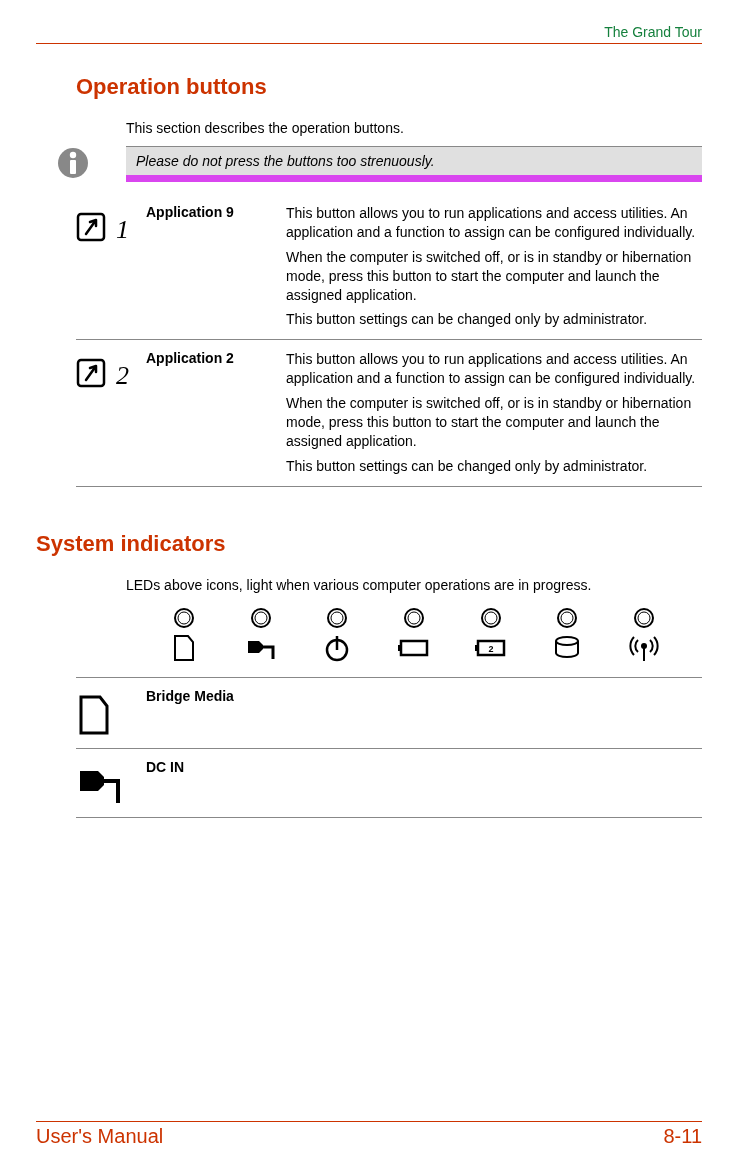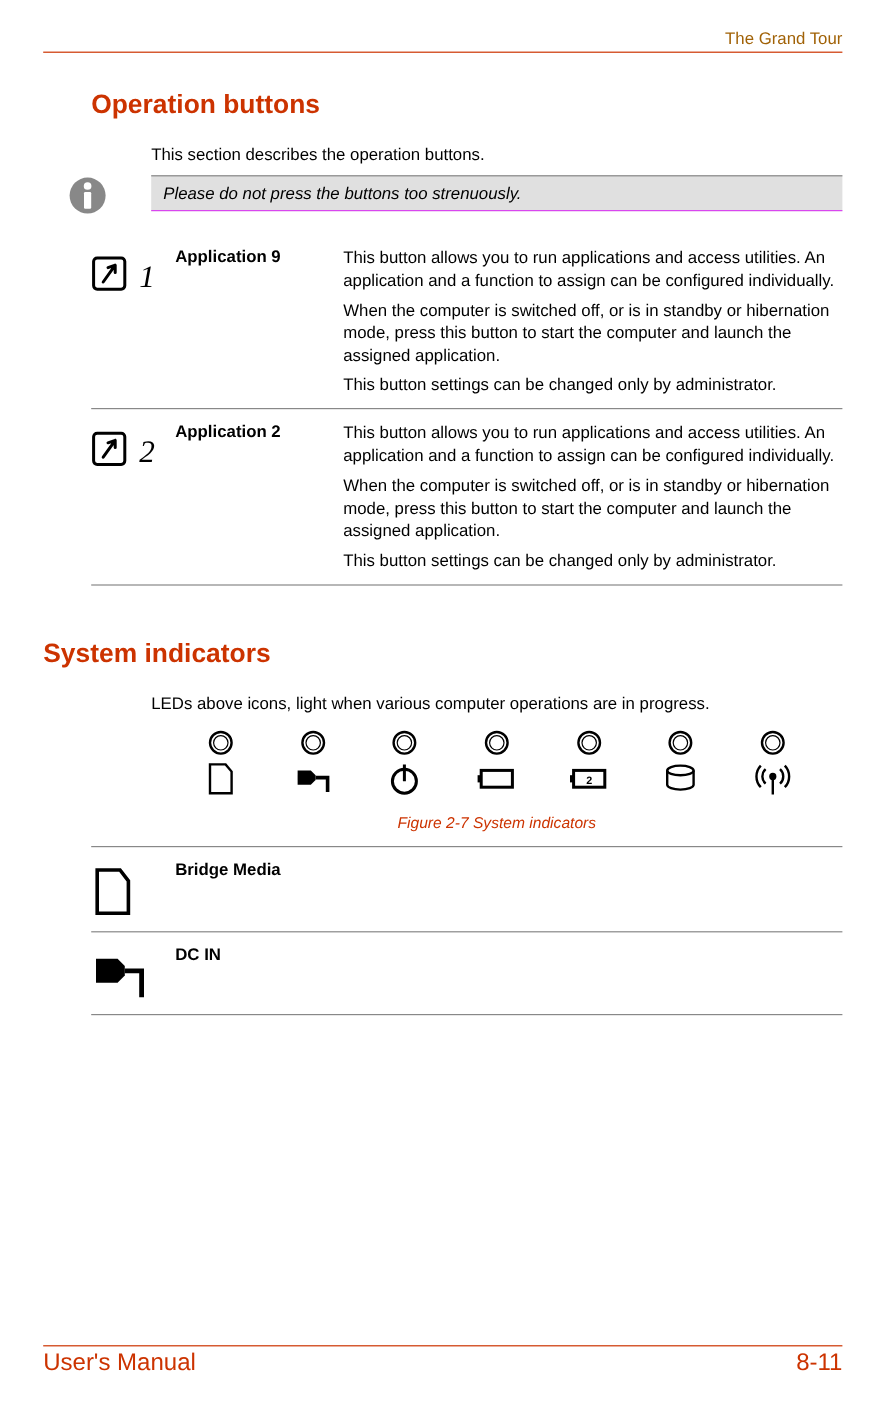--- a/index.html
+++ b/index.html
@@ -8,21 +8,21 @@
       height: 1172px;
       font-family: Arial, Helvetica, sans-serif;
       background: #fff;
       position: relative;
       padding: 24px 36px 0 36px;
       color: #000;
     }
     .top-right-header {
       text-align: right;
       font-size: 14px;
-      color: #a16207;
+      color: #15803d;
       border-bottom: 1px solid #c30;
       padding-bottom: 3px;
       margin-bottom: 30px;
     }
     .heading {
       font-size: 22px;
       font-weight: bold;
       color: #c30;
       margin-bottom: 20px;
       margin-left: 40px;
@@ -46,21 +46,21 @@
       margin-bottom: 10px;
     }
     .note-icon {
       width: 40px;
       flex-shrink: 0;
     }
     .note-box {
       flex: 1;
       background: #e0e0e0;
       border-top: 1px solid #888;
-      border-bottom: 1px solid #d946ef;
+      border-bottom: 7px solid #d946ef;
       padding: 6px 10px;
       font-style: italic;
       font-size: 14px;
       margin-left: 30px;
     }
     .entry-row {
       display: flex;
       align-items: flex-start;
       margin-left: 20px;
       border-bottom: 1px solid #888;
@@ -258,21 +258,20 @@
       <svg width="34" height="30" viewBox="0 0 34 30" style="margin-top:4px">
         <circle cx="17" cy="13" r="3" fill="#000"></circle>
         <line x1="17" y1="13" x2="17" y2="28" stroke="#000" stroke-width="2"></line>
         <path d="M 11 7 A 8 8 0 0 0 11 19" fill="none" stroke="#000" stroke-width="2"></path>
         <path d="M 23 7 A 8 8 0 0 1 23 19" fill="none" stroke="#000" stroke-width="2"></path>
         <path d="M 7 4 A 13 13 0 0 0 7 22" fill="none" stroke="#000" stroke-width="2"></path>
         <path d="M 27 4 A 13 13 0 0 1 27 22" fill="none" stroke="#000" stroke-width="2"></path>
       </svg>
     </div>
   </div>
-  <div class="caption">Figure 2-7 System indicators</div>
 </div>
 
 <div style="margin-left:20px;">
   <div class="entry-row first">
     <div class="icon-col">
       <svg width="36" height="46" viewBox="0 0 36 46">
           <path d="M 5 5 L 24 5 L 31 14 L 31 41 L 5 41 Z" fill="none" stroke="#000" stroke-width="3"></path>
         </svg>
     </div>
     <div class="label-col">Bridge Media</div>

